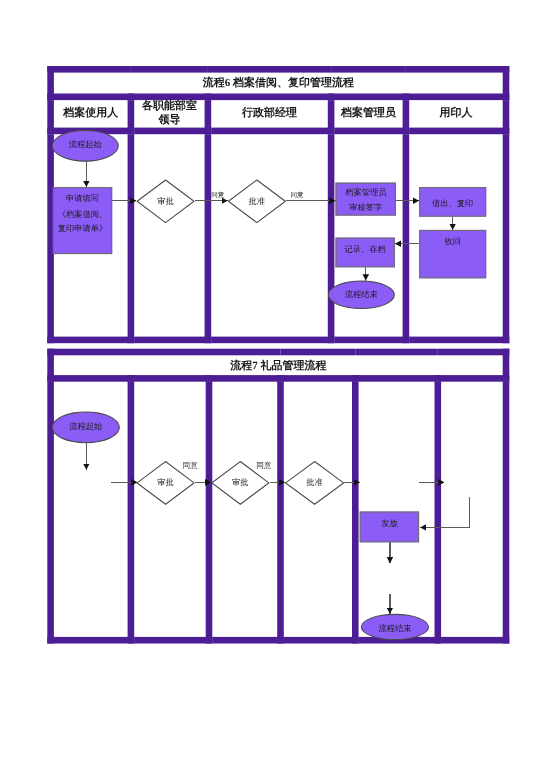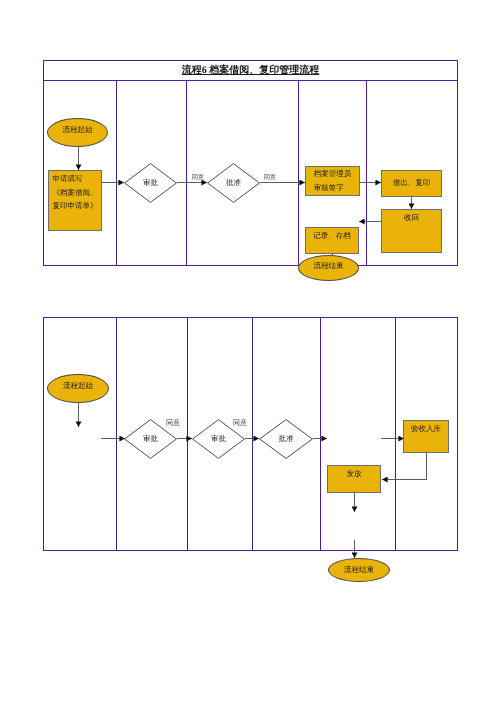--- a/index.html
+++ b/index.html
@@ -3,31 +3,31 @@
 <meta charset="utf-8">
 <style>
   html,body{margin:0;padding:0;background:#ffffff;}
   body{width:500px;height:707px;
        font-family:"Liberation Serif","DejaVu Serif",serif;
        color:#1a1a1a;-webkit-font-smoothing:antialiased;
        text-rendering:geometricPrecision;}
   .page{position:relative;width:500px;height:707px;overflow:hidden;background:#fff;}
 
   .flowtable{position:absolute;border-collapse:collapse;table-layout:fixed;}
-  .flowtable td{border:1px solid #4c1d95;padding:0;background:transparent;text-decoration:underline;}
+  .flowtable td{border:6px solid #4c1d95;padding:0;background:transparent;}
   .title-cell{text-align:center;font-weight:bold;font-size:10px;line-height:13px;
               letter-spacing:0px;vertical-align:middle;}
   .hdr-cell{text-align:center;font-weight:bold;font-size:10px;line-height:12.5px;
             vertical-align:middle;letter-spacing:0px;}
 
   .layer{position:absolute;left:0;top:0;width:500px;height:707px;}
 
   .shape{position:absolute;box-sizing:border-box;display:flex;align-items:center;
-         justify-content:center;font-size:7.5px;line-height:13.5px;
-         color:#1a1a1a;background:#eab308;font-family:Liberation Mono, monospace;}
+         justify-content:center;text-align:center;font-size:7.5px;line-height:13.5px;
+         color:#1a1a1a;background:#8b5cf6;}
   .rect{border:1px solid #6e6e6e;}
   .oval{border:1px solid #4a4a4a;border-radius:50%;}
   .diamond{position:absolute;display:flex;align-items:center;justify-content:center;
            text-align:center;font-size:7.5px;color:#1a1a1a;}
   .diamond > svg{position:absolute;left:0;top:0;}
   .diamond .txt{position:relative;z-index:2;}
   .txt{white-space:nowrap;}
   .shape.top-align{align-items:flex-start;}
   .edge-label{position:absolute;font-size:5.5px;line-height:6px;color:#2b2b2b;white-space:nowrap;}
 </style>
@@ -42,39 +42,60 @@
         <col style="width:70px">
         <col style="width:112px">
       <col style="width:68px">
         <col style="width:91px">
     </colgroup>
     <tbody>
         <tr>
       <td class="title-cell" colspan="5" style="height:19px">流程6 档案借阅、复印管理流程</td>
     </tr>
     <tr>
+      <td class="hdr-cell" style="height:24px">
+            <div>档案使用人</div>
+          </td>
+      <td class="hdr-cell">
+            <div>各职能部室</div>
+            <div>领导</div>
+          </td>
+      <td class="hdr-cell">
+            <div>行政部经理</div>
+          </td>
+      <td class="hdr-cell">
+            <div>档案管理员</div>
+          </td>
+      <td class="hdr-cell">
+            <div>用印人</div>
+          </td>
+    </tr>
+    <tr>
       <td style="height:184px"></td>
       <td></td>
       <td></td>
       <td></td>
       <td></td>
     </tr>
   </tbody>
     </table>
 
   <table class="flowtable" id="t2" style="left:43px;top:317px;width:414px;">
     <colgroup>
       <col style="width:73px">
         <col style="width:71px">
         <col style="width:65px">
       <col style="width:68px">
         <col style="width:75px">
         <col style="width:62px">
     </colgroup>
     <tbody>
+        <tr>
+      <td class="title-cell" colspan="6" style="height:18px">流程7 礼品管理流程</td>
+    </tr>
     <tr>
       <td style="height:232px"></td>
       <td></td>
       <td></td>
       <td></td>
       <td></td>
       <td></td>
     </tr>
   </tbody>
     </table>
@@ -143,21 +164,21 @@
   <div class="shape rect top-align" style="left:381px;top:170px;width:61px;height:27px;padding-top:7px">
     <div class="txt">
         <div>借出、复印</div>
       </div>
   </div>
   <div class="shape rect top-align" style="left:381px;top:209px;width:61px;height:44px;padding-top:3px">
     <div class="txt">
         <div>收回</div>
       </div>
   </div>
-  <div class="shape rect top-align" style="left:305px;top:227px;width:54px;height:27px;padding-top:3px">
+  <div class="shape rect top-align" style="left:305px;top:216px;width:54px;height:27px;padding-top:3px">
     <div class="txt">
         <div>记录、存档</div>
       </div>
   </div>
   <div class="shape oval" style="left:298px;top:255px;width:61px;height:26px">
     <div class="txt">
         <div>流程结束</div>
       </div>
   </div>
 
@@ -182,25 +203,20 @@
       </svg>
     <div class="txt"><span>审批</span></div>
   </div>
   <div class="diamond" style="left:259px;top:419px;width:54px;height:40px">
     <svg width="54" height="40">
         <path d="M27,0.6 L53.4,20 L27,39.4 L0.6,20 Z" fill="#fff" stroke="#4a4a4a" stroke-width="1"></path>
       </svg>
     <div class="txt"><span>批准</span></div>
   </div>
 
-  <div class="shape rect top-align" style="left:403px;top:420px;width:46px;height:33px;padding-top:3px">
-    <div class="txt">
-        <div>验收入库</div>
-      </div>
-  </div>
   <div class="shape rect top-align" style="left:327px;top:465px;width:54px;height:28px;padding-top:3px">
     <div class="txt">
         <div>发放</div>
       </div>
   </div>
   <div class="shape oval" style="left:328px;top:558px;width:62px;height:24px;padding-top:3px">
     <div class="txt">
         <div>流程结束</div>
       </div>
   </div>

